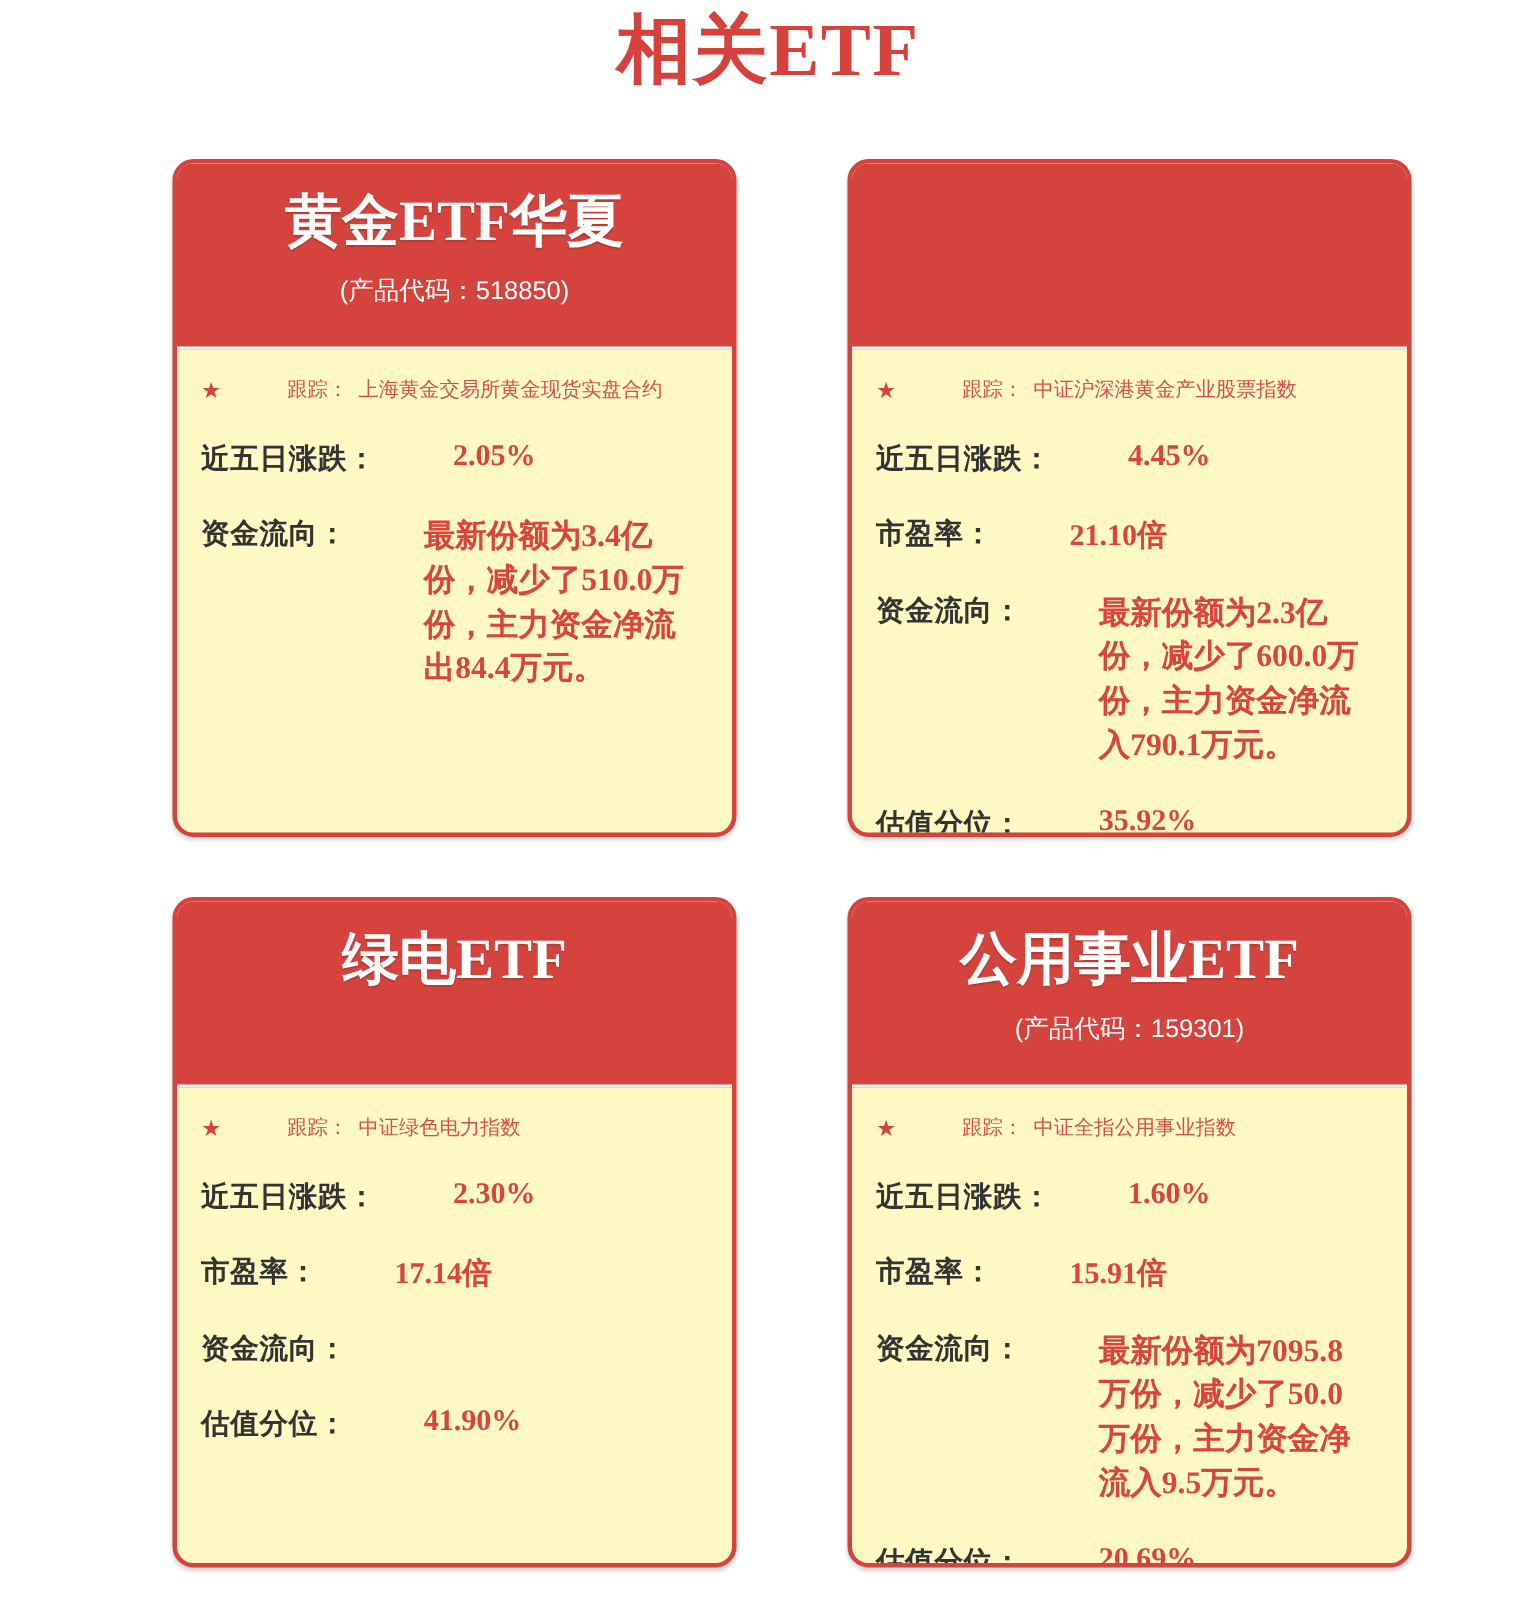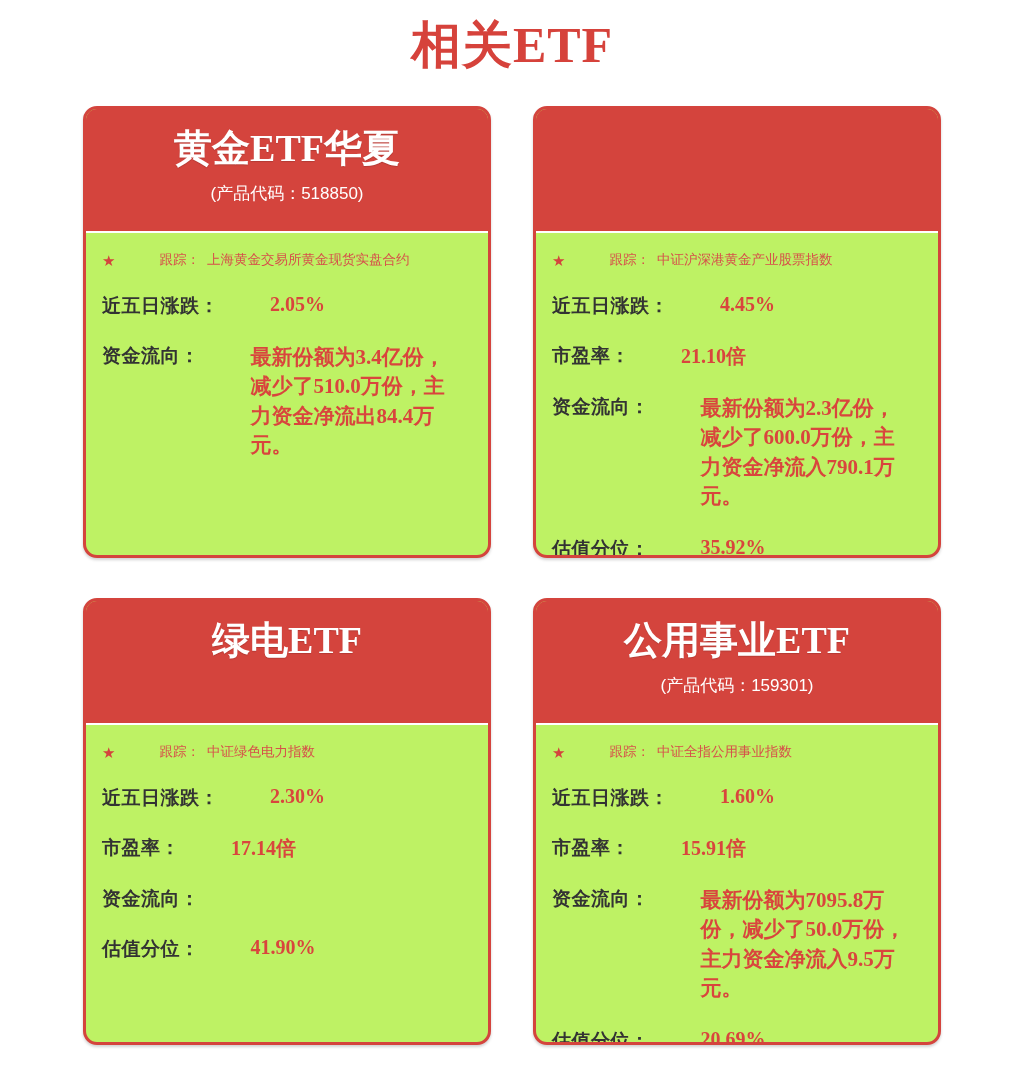--- a/index.html
+++ b/index.html
@@ -6,44 +6,44 @@
     margin: 0;
     padding: 0;
     background: #FFFFFF;
     width: 1024px;
     height: 1080px;
     font-family: "Liberation Sans", sans-serif;
     overflow: hidden;
   }
   .page-title {
     text-align: center;
-    padding-top: 12px;
     height: 106px;
     box-sizing: border-box;
     font-size: 50px;
     font-weight: bold;
     letter-spacing: 1px;
     color: #D6423B;
     font-family: "Liberation Serif", "DejaVu Serif", serif;
   }
   .cards-grid {
     display: grid;
     grid-template-columns: 408px 408px;
     grid-template-rows: 452px 447px;
     column-gap: 42px;
     row-gap: 40px;
     justify-content: center;
   }
   .card {
     box-sizing: border-box;
     border: 3px solid #D4443D;
     border-radius: 14px;
-    background: #bef264;
+    background: #fef9c3;
     overflow: hidden;
     box-shadow: 0 2px 3px rgba(0,0,0,0.18);
+    margin-left: 32px;
   }
   .card-header {
     background: #D4443D;
     height: 124px;
     box-sizing: border-box;
     border-bottom: 2px solid #FFFFFF;
     text-align: center;
     padding-top: 17px;
   }
   .card-title {

